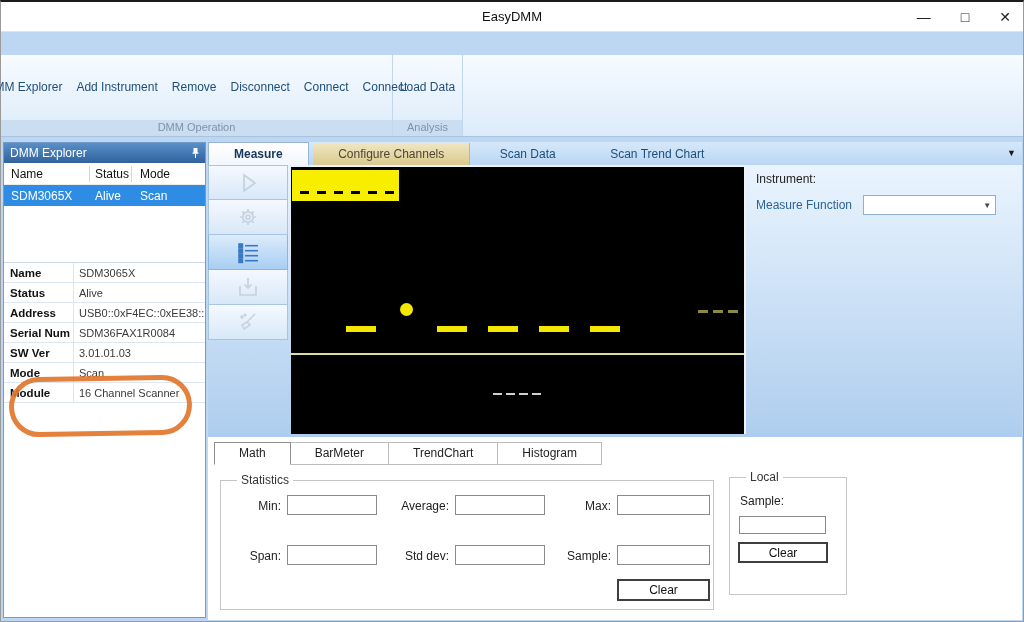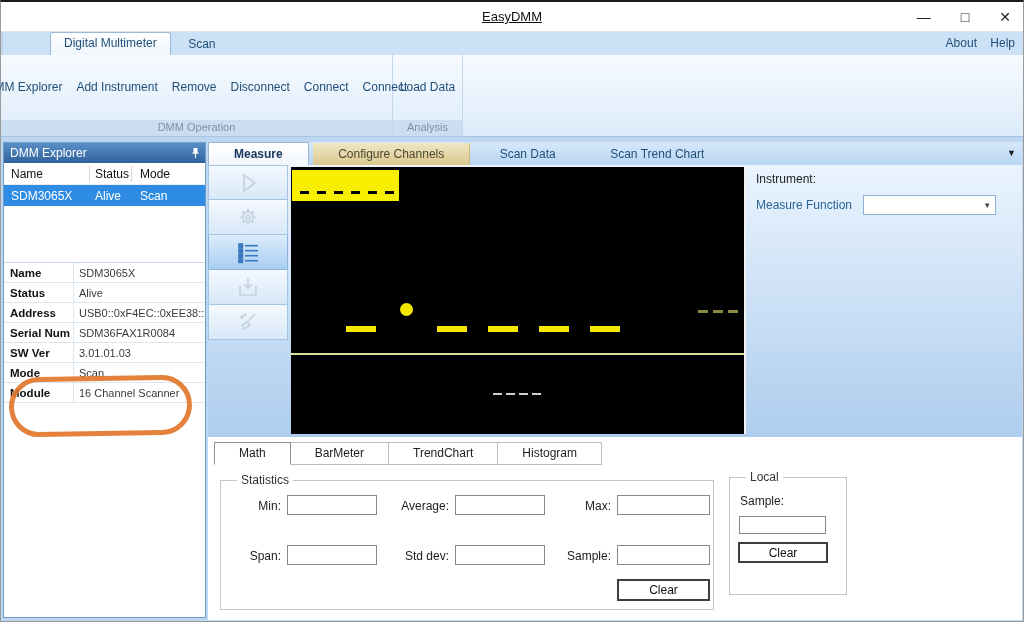--- a/index.html
+++ b/index.html
@@ -2,21 +2,21 @@
 <html><head>
 <meta charset="utf-8">
 <style>
   * { margin:0; padding:0; box-sizing:border-box; }
   html,body { width:1024px; height:622px; }
   body { font-family:"Liberation Sans", sans-serif; background:#fff; position:relative; overflow:hidden; }
   #app { position:absolute; inset:0; border:1px solid #9a9a9a; border-top:2px solid #1b1b1b; background:#bdd7f2; }
 
   
   .titlebar { position:absolute; top:0; left:0; right:0; height:30px; background:#fff; border-bottom:1px solid #e4e4e4; }
-  .titlebar .title { position:absolute; left:50%; transform:translateX(-50%); top:7px; font-size:13px; color:#111;text-decoration:underline; }
+  .titlebar .title { position:absolute; left:50%; transform:translateX(-50%); top:7px; font-size:13px; color:#111; }
   .win-controls { position:absolute; right:12px; top:0; height:100%; display:flex; align-items:center; gap:30px; color:#222; }
   .win-controls span { font-size:14px; cursor:default; line-height:1; }
 
   
   .ribbontabs { position:absolute; top:30px; left:0; right:0; height:23px; background:#cde1f6; border-left:2px solid #bcd4ee; }
   .rtab { display:inline-block; padding:4px 13px 4px; font-size:12px; color:#1f4e79; vertical-align:bottom; }
   .rtab.active { background:linear-gradient(#feffff,#eef5fc); border:1px solid #9bb8d8; border-bottom:none; border-radius:3px 3px 0 0; margin-left:47px; padding:3px 13px 5px; }
   .rlinks { position:absolute; right:8px; top:4px; font-size:12px; color:#1f4e79; }
   .rlinks span { margin-left:10px; }
 
@@ -101,28 +101,20 @@
 
   <div class="titlebar">
     <span class="title">EasyDMM</span>
     <div class="win-controls">
       <span>—</span>
       <span>□</span>
       <span>✕</span>
     </div>
   </div>
 
-  <div class="ribbontabs">
-    <div class="rtab active">Digital Multimeter</div>
-    <div class="rtab">Scan</div>
-    <div class="rlinks">
-      <span>About</span>
-      <span>Help</span>
-    </div>
-  </div>
 
   <div class="toolbar">
     <div class="tgroup" style="left:0;width:392px;">
       <div class="tbuttons">
         <span class="tbtn">DMM Explorer</span>
         <span class="tbtn">Add Instrument</span>
         <span class="tbtn">Remove</span>
         <span class="tbtn">Disconnect</span>
         <span class="tbtn">Connect</span>
         <span class="tbtn">Connect</span>

